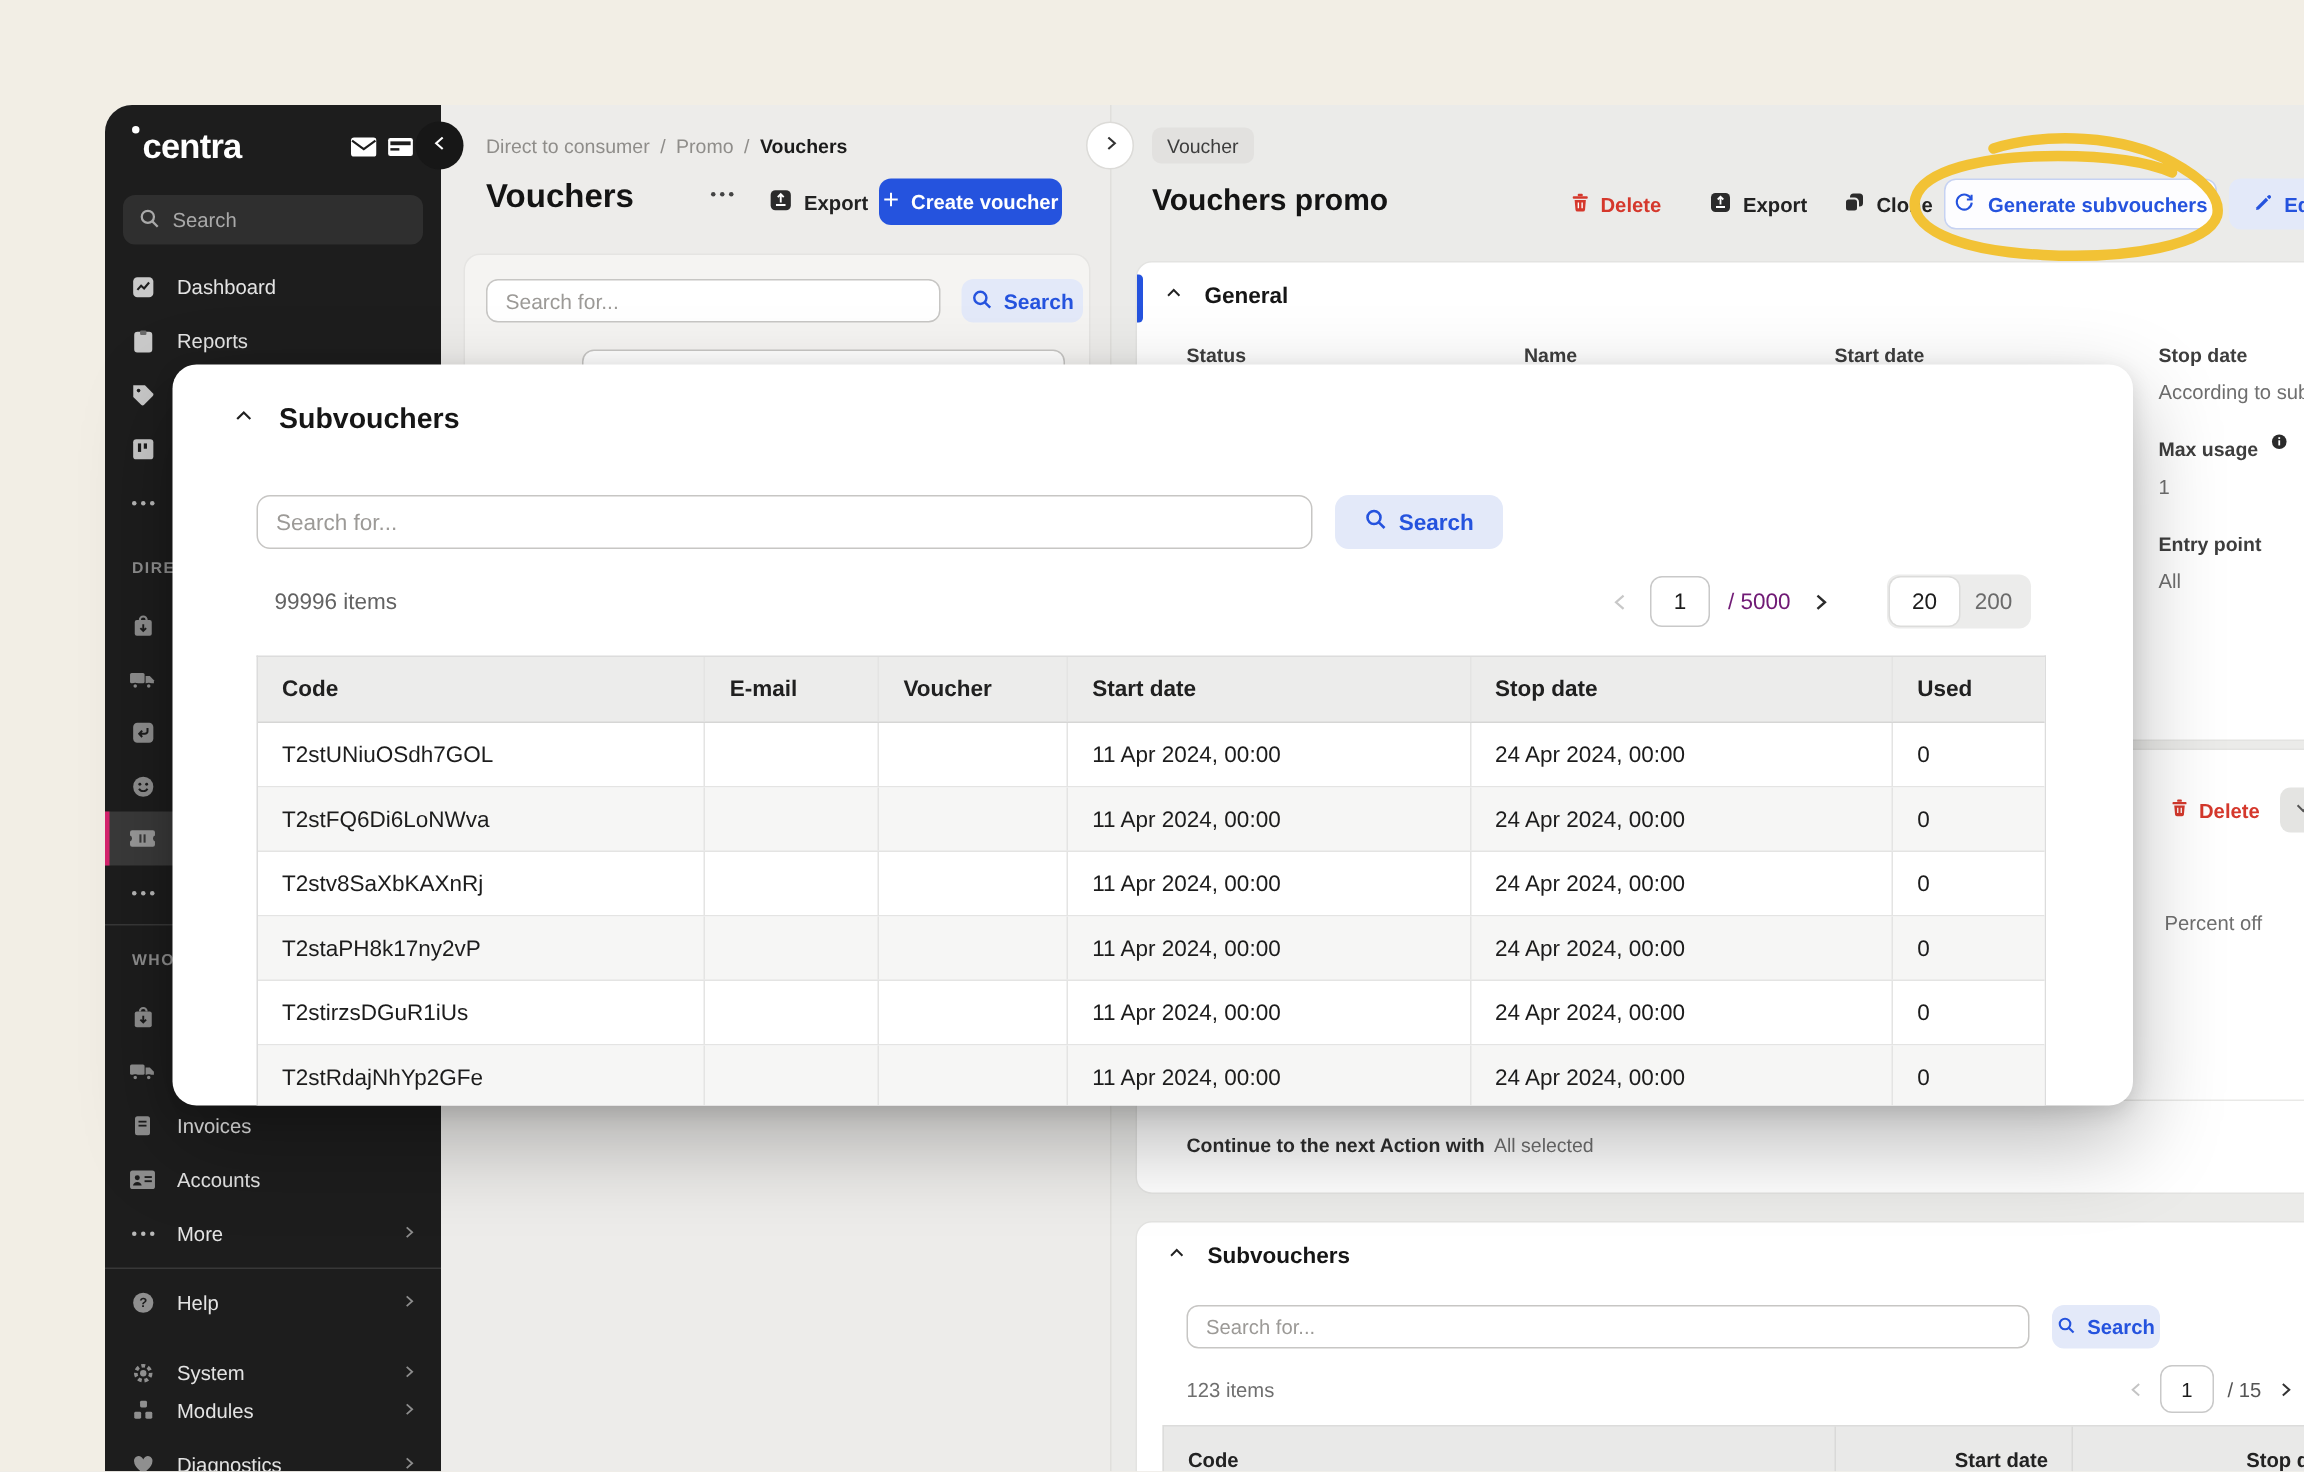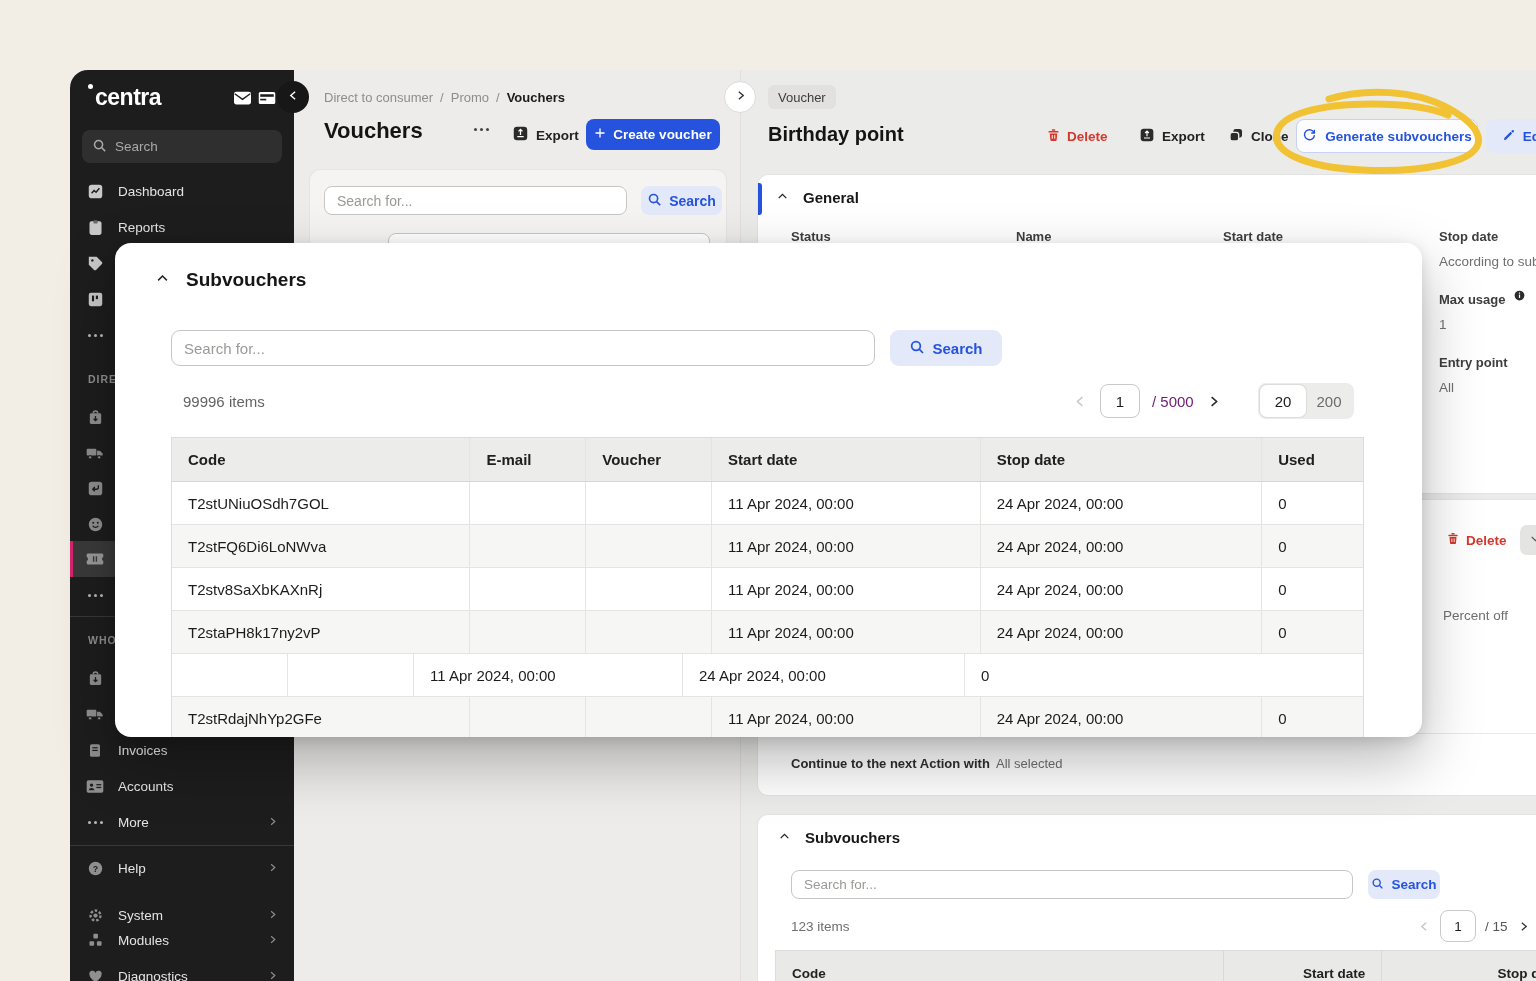--- a/index.html
+++ b/index.html
@@ -321,21 +321,21 @@
           </span>
         </button>
       <button class="ghost-btn abs" style="left:218px;top:53px;height:24px">
         <span><svg width="17" height="17" viewBox="0 0 24 24">
               <rect x="2.5" y="2.5" width="19" height="19" rx="4.5" fill="#2b2b2b"></rect>
               <path d="M12 14V6.5M9.2 9L12 6.2 14.8 9" stroke="#fff" stroke-width="1.8" fill="none"></path>
               <path d="M7.5 16.5h9" stroke="#fff" stroke-width="1.8"></path>
             </svg></span>
         <span>Export</span>
       </button>
-      <button class="blue-btn abs" style="left:292px;top:49px;width:134px;height:31px">
+      <button class="blue-btn abs" style="left:292px;top:49px;width:122px;height:31px">
         <span><svg width="12" height="12" viewBox="0 0 24 24" stroke="#fff" stroke-width="2.6" fill="none">
               <path d="M12 3v18M3 12h18"></path>
             </svg></span>
         <span>Create voucher</span>
       </button>
 
       <div class="mid-card">
         <input class="inp abs" style="left: 14px; top: 16px; width: 303px; height: 29px;" placeholder="Search for...">
         <button class="lite-btn abs" style="left:331px;top:16px;width:81px;height:29px;font-size:14px">
           <span><svg width="15" height="15" viewBox="0 0 24 24" fill="none" stroke="#2553DE" stroke-width="2.6">
@@ -349,21 +349,21 @@
           <span style="font-size:13.5px;color:#3c3c3c">None selected</span>
           <span><svg width="12" height="12" viewBox="0 0 24 24" fill="none" stroke="#555" stroke-width="2.4">
                 <path d="M5 9l7 7 7-7"></path>
               </svg></span>
         </div>
       </div>
     </section>
 
     <section class="right">
       <div class="chip">Voucher</div>
-      <div class="h1 abs" style="left:27px;top:53px;font-size:20px">Birthday point</div>
+      <div class="h1 abs" style="left:27px;top:53px;font-size:20px">Vouchers promo</div>
 
       <button class="red-btn abs" style="left:305px;top:57px">
         <span><svg width="15" height="16" viewBox="0 0 24 24" fill="#D5382C">
               <rect x="9.3" y="2.6" width="5.4" height="2.6" rx="1"></rect>
               <rect x="4" y="5.4" width="16" height="2.6" rx="1"></rect>
               <path d="M6 9.4h12l-.9 10.2a2.2 2.2 0 0 1-2.2 2H9.1a2.2 2.2 0 0 1-2.2-2z"></path>
               <path d="M10 12v6M14 12v6" stroke="#fff" stroke-width="1.5"></path>
             </svg></span>
         <span>Delete</span>
       </button>
@@ -564,20 +564,21 @@
       </div>
       <div class="mrow alt">
         <span class="mcell c-code">T2staPH8k17ny2vP</span>
           <span class="mcell c-email"></span>
           <span class="mcell c-domain"></span>
           <span class="mcell c-start">11 Apr 2024, 00:00</span>
           <span class="mcell c-stop">24 Apr 2024, 00:00</span>
           <span class="mcell c-used">0</span>
       </div>
       <div class="mrow">
+        <span class="mcell c-code">T2stirzsDGuR1iUs</span>
           <span class="mcell c-email"></span>
           <span class="mcell c-domain"></span>
           <span class="mcell c-start">11 Apr 2024, 00:00</span>
           <span class="mcell c-stop">24 Apr 2024, 00:00</span>
           <span class="mcell c-used">0</span>
       </div>
       <div class="mrow alt">
         <span class="mcell c-code">T2stRdajNhYp2GFe</span>
           <span class="mcell c-email"></span>
           <span class="mcell c-domain"></span>

